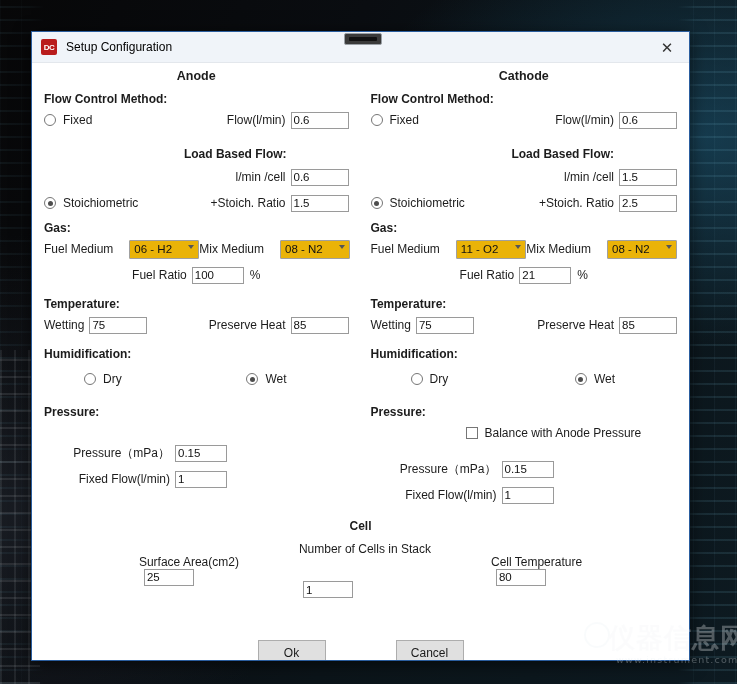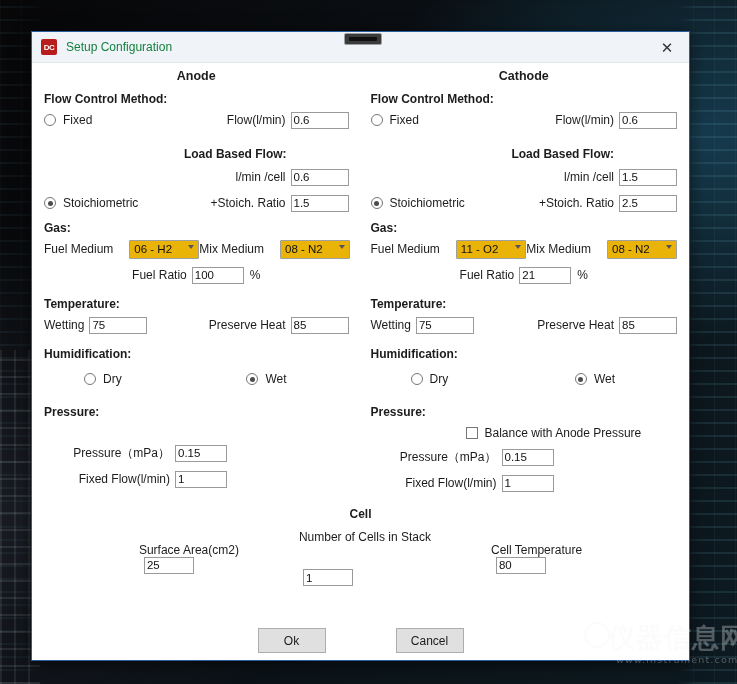--- a/index.html
+++ b/index.html
@@ -71,21 +71,21 @@
     width: 16px; height: 16px; flex: 0 0 16px;
     background: #b91c1c;
     border-radius: 2px;
     display:flex; align-items:center; justify-content:center;
     color:#ffffff; font-size: 8px; font-weight: bold; letter-spacing: -0.5px;
     font-family: "Liberation Sans", sans-serif;
   }
   .title-text {
     margin-left: 9px;
     font-size: 12px;
-    color: #15803d;
+    color: #000000;
   }
   .close-btn {
     position: absolute; right: 0; top: 0;
     width: 44px; height: 30px;
     display:flex; align-items:center; justify-content:center;
     color:#333; font-size: 15px; line-height: 1;
     cursor: default;
     font-family: "Liberation Sans", sans-serif;
   }
 
@@ -441,21 +441,21 @@
           <span class="radio"></span>
           <span class="radio-label">Dry</span>
           <span class="spacer"></span>
           <span class="radio checked"></span>
           <span class="radio-label">Wet</span>
           <span style="width:62px"></span>
         </div>
 
         <div class="grp-label" style="margin-top:16px;">Pressure:</div>
 
-        <div class="row" style="padding-left:95px;margin-top:4px;margin-bottom:4px;">
+        <div class="row" style="padding-left:95px;margin-top:4px;margin-bottom:16px;">
           <span class="checkbox"></span>
           <span class="radio-label">Balance with Anode Pressure</span>
         </div>
 
         <div class="row" style="padding-left:18px;">
           <span class="lbl" style="width:108px;text-align:right;">Pressure（mPa）</span>
           <input class="tb" style="width: 52px; margin-left: 5px;" value="0.15">
         </div>
 
         <div class="row" style="padding-left:18px;">

